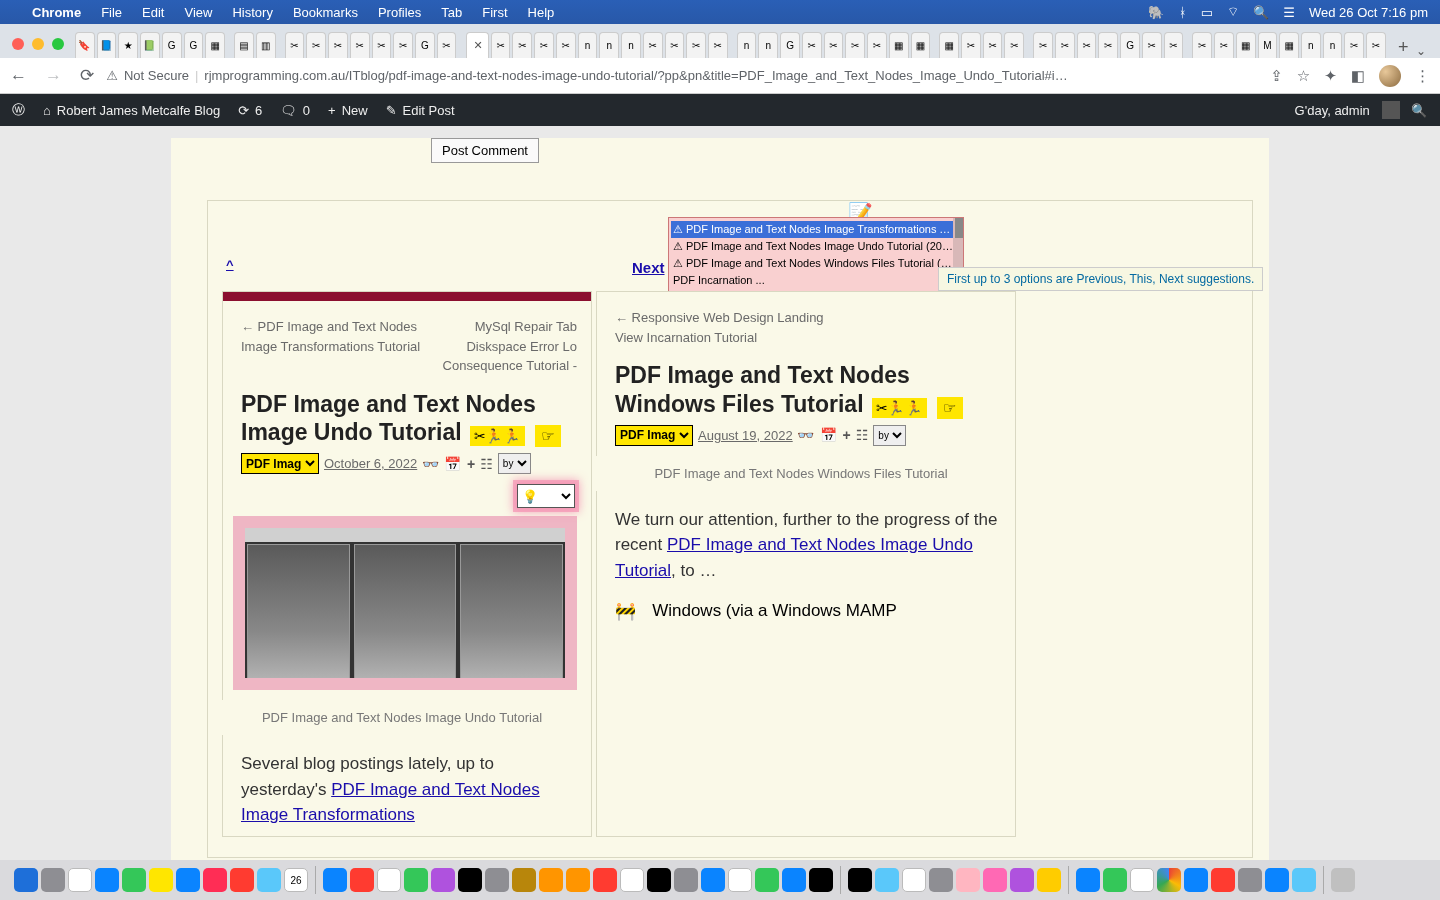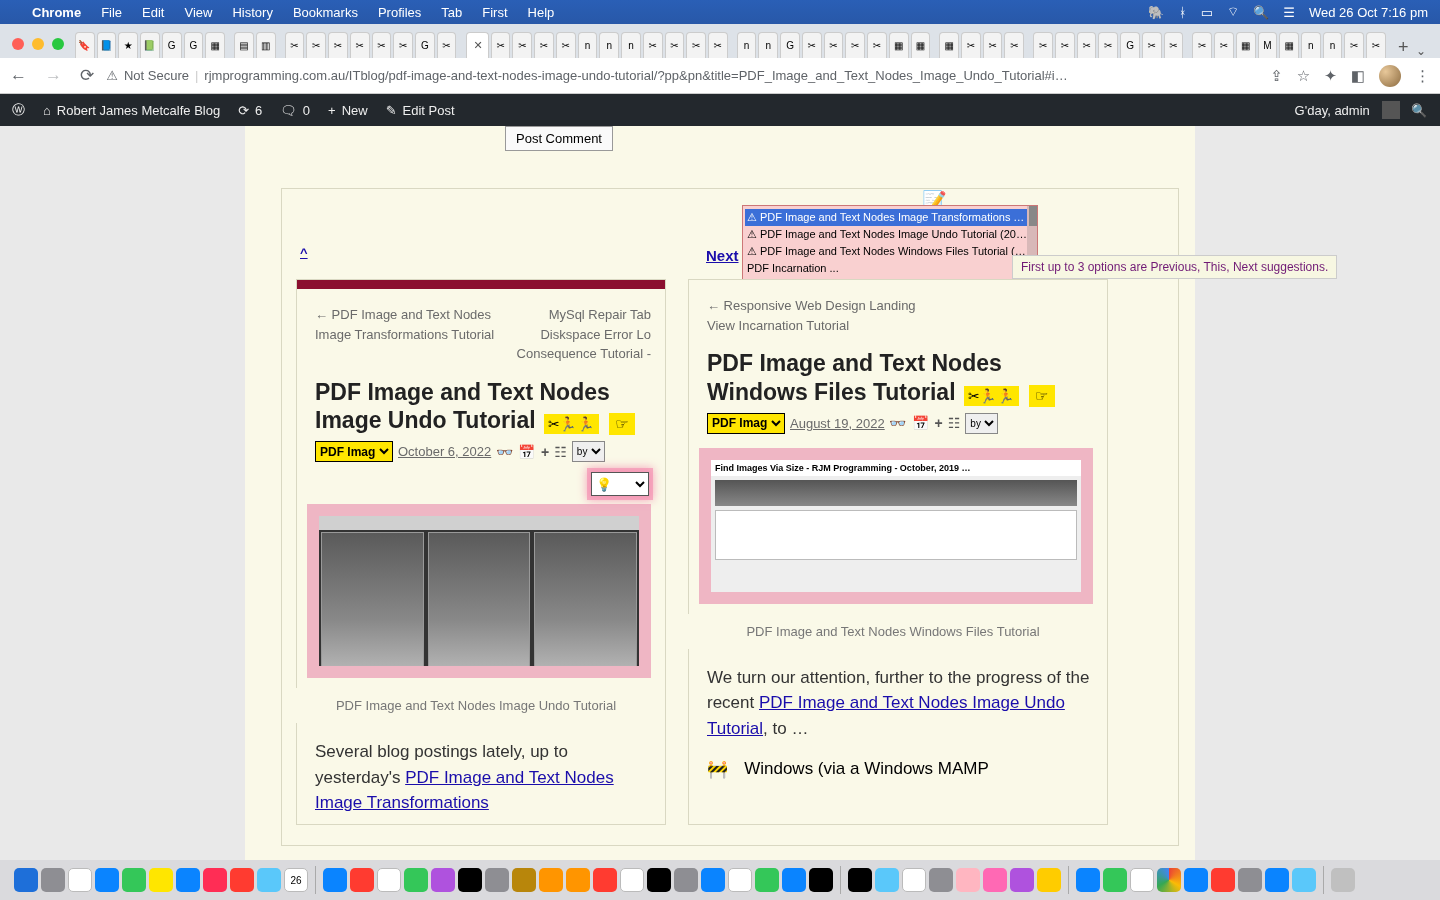--- a/index.html
+++ b/index.html
@@ -30,38 +30,38 @@
 .avatar-small { width: 22px; height: 22px; border-radius: 50%; background: radial-gradient(circle at 30% 30%, #e8c89a, #8b6a3f); }
 
 
 .wp-bar { height: 32px; background: #23282d; color: #eee; display: flex; align-items: center; padding: 0 12px; font-size: 13px; gap: 18px; }
 .wp-bar .item { display: flex; align-items: center; gap: 6px; }
 .wp-bar .right { margin-left: auto; display: flex; gap: 12px; align-items: center; }
 .wp-bar .sq { width: 18px; height: 18px; background: #555; }
 
 
 .page-wrap { position: absolute; top: 126px; left: 0; right: 0; bottom: 40px; background: #e9e9e9; overflow: hidden; }
-.content-col { width: 950px; margin: 0 auto; background: #faf9e8; min-height: 100%; padding-bottom: 40px; }
+.content-col { width: 1098px; margin: 12px auto; background: #faf9e8; min-height: 100%; padding-bottom: 40px; }
 
 .comment-btn-row { padding: 0 0 10px 260px; border-bottom: 1px solid transparent; }
 .comment-btn { border: 1px solid #999; padding: 4px 10px; font-size: 13px; background: #fafafa; }
 
 .grid-block { margin: 26px 16px 0 36px; border: 1px solid #d9d8c2; background: #faf9e8; position: relative; padding-bottom: 20px; }
 .grid-top { position: relative; height: 80px; }
 .pencil-icon { position: absolute; left: 640px; top: 0; font-size: 20px; }
 .suggest-box { position: absolute; left: 460px; top: 16px; width: 296px; background: #f9d0d0; border: 1px solid #c77; font-size: 11px; line-height: 1.35; padding: 3px 6px 3px 2px; }
 .suggest-box div { padding: 1px 2px; white-space: nowrap; overflow: hidden; text-overflow: ellipsis; }
 .suggest-box div.sel { background: #3b6fd8; color: #fff; }
 .suggest-box .sb { position: absolute; right: 0; top: 0; bottom: 0; width: 10px; background: #d8b8b8; }
 .suggest-box .sb::before { content: ""; position: absolute; top: 0; width: 10px; height: 20px; background: #888; }
-.tooltip { position: absolute; left: 730px; top: 66px; background: #f7f7e2; border: 1px solid #ccc; padding: 4px 8px; font-size: 12px; color: #701a75; white-space: nowrap; }
+.tooltip { position: absolute; left: 730px; top: 66px; background: #f7f7e2; border: 1px solid #ccc; padding: 4px 8px; font-size: 12px; color: #0369a1; white-space: nowrap; }
 .caret-up { position: absolute; left: 18px; top: 56px; color: #1a0dab; font-size: 13px; font-weight: bold; text-decoration: underline; }
 .next-link { position: absolute; left: 424px; top: 58px; color: #1a0dab; font-size: 15px; font-weight: bold; text-decoration: underline; }
 
-.cards-row { display: flex; gap: 22px; padding: 10px 12px 0 14px; }
+.cards-row { display: flex; gap: 4px; padding: 10px 12px 0 14px; }
 .card { flex: 0 0 auto; border: 1px solid #d9d8c2; background: #faf9e8; position: relative; }
 .card-a { width: 370px; }
 .card-b { width: 420px; }
 
 .ribbon { height: 9px; background: #8b0f2f; }
 
 .card-inner { padding: 16px 14px 8px 18px; }
 
 .navline { display: flex; justify-content: space-between; font-size: 13px; color: #6a6a6a; margin-bottom: 14px; }
 .navline a { color: #6a6a6a; text-decoration: none; }
@@ -311,27 +311,20 @@
             <div class="meta-row">
               <select class="sel-yellow"><option>PDF Imag</option></select>
               <span class="meta-date">August 19, 2022</span>
               <span class="meta-ic">👓</span>
               <span class="meta-ic">📅</span>
               <span class="meta-ic" style="font-weight:bold">+</span>
               <span class="meta-ic">☷</span>
               <select class="sel-by"><option>by</option></select>
             </div>
 
-            <div class="fig" style="margin-top:14px">
-              <div class="fig-img scr2">
-                <div style="background:#fff;color:#000;font-size:9px;padding:3px 4px;font-weight:bold">Find Images Via Size - RJM Programming - October, 2019 …</div>
-                <div style="height:26px;background:linear-gradient(#555,#888);margin:4px 4px"></div>
-                <div style="height:50px;background:#fff;margin:4px 4px;border:1px solid #bbb"></div>
-              </div>
-            </div>
             <div class="fig-cap">PDF Image and Text Nodes Windows Files Tutorial</div>
 
             <p class="body-p">
               <span>We turn our attention, further to the progress of the recent </span><a>PDF Image and Text Nodes Image Undo Tutorial</a><span>, to …</span>
             </p>
             <div class="emoji-p">
               <span>🚧</span>
               <span><span>Windows (via a Windows </span><a>MAMP</a></span>
             </div>
           </div>

